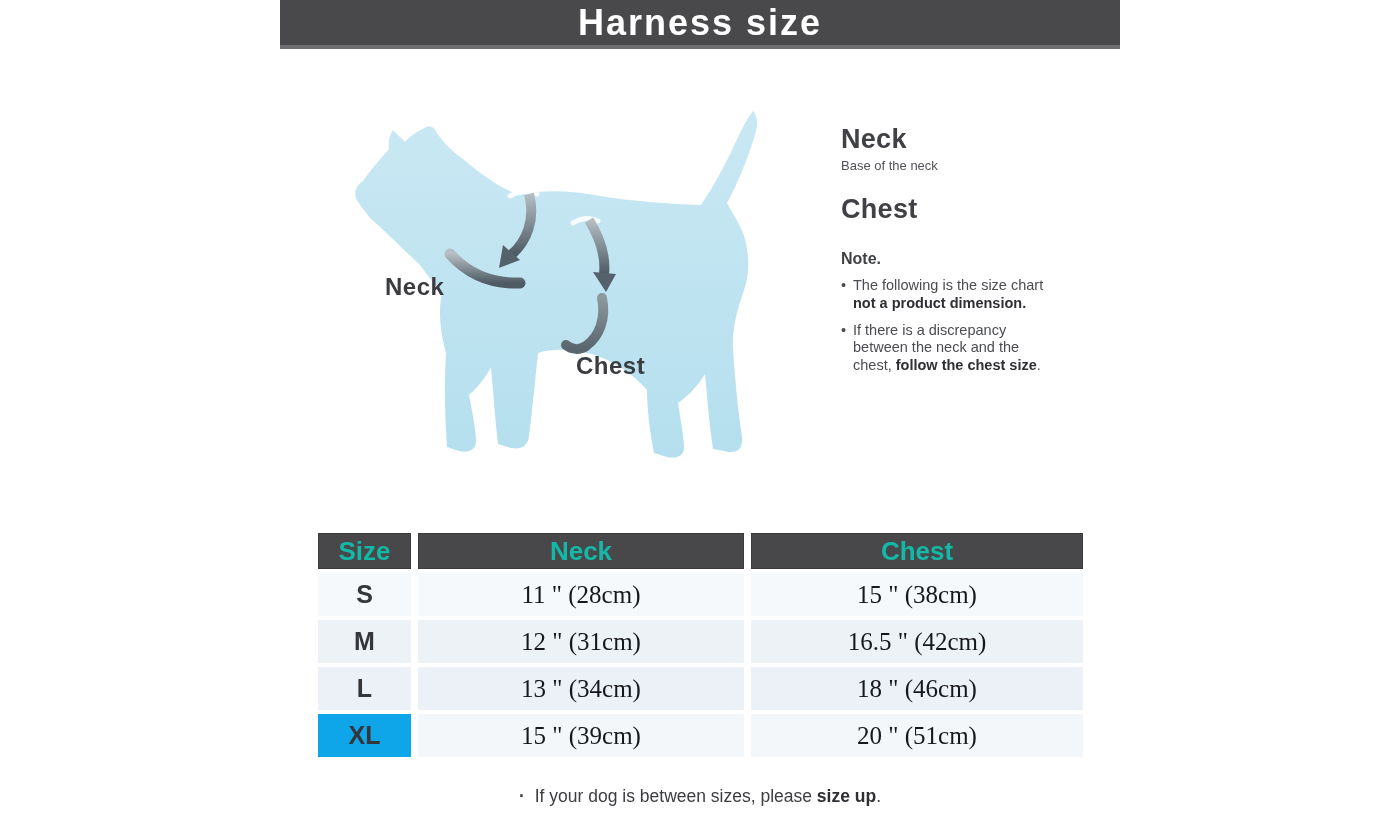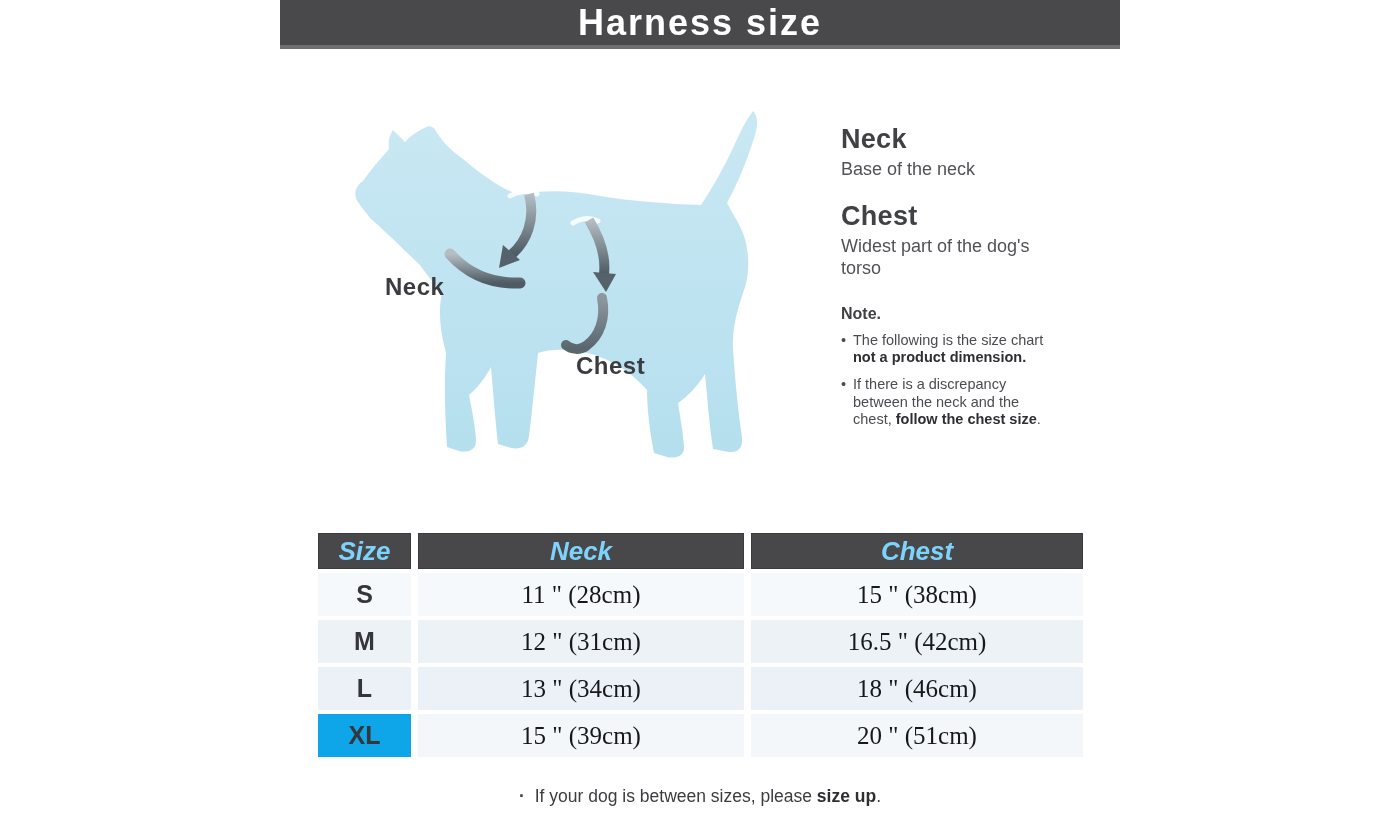--- a/index.html
+++ b/index.html
@@ -17,35 +17,35 @@
   .diagram { position:absolute; left:330px; top:90px; width:480px; height:390px; }
   .diagram svg { position:absolute; left:0; top:0; }
   .diag-label { position:absolute; font-weight:bold; font-size:24px; color:#3b3c40;
                 letter-spacing:.5px; }
   .diag-label.neck  { left:55px;  top:183px; }
   .diag-label.chest { left:246px; top:262px; }
 
   
   .info { position:absolute; left:841px; top:124px; width:222px; }
   .info h2 { font-size:27px; font-weight:bold; color:#404145; letter-spacing:.3px; }
-  .info p  { font-size:18px; color:#515257; line-height:1.25; margin-top:3px; width:192px; }
+  .info p  { font-size:13px; color:#515257; line-height:1.25; margin-top:3px; width:192px; }
   .info .block2 { margin-top:20px; }
   .info h3 { font-size:16px; font-weight:bold; color:#404145; margin-top:25px; }
   .notes { list-style:none; margin-top:0; }
   .notes li { position:relative; font-size:14.5px; color:#4b4c51; line-height:1.22;
               padding-left:12px; margin-top:9px; width:215px; }
   .notes li::before { content:"•"; position:absolute; left:0; top:0; color:#4b4c51; }
   .notes b, .foot b { color:#2e2f33; }
 
   
   .sizetable { position:absolute; left:318px; top:533px; width:765px; }
   .trow { display:grid; grid-template-columns:93px 326px 332px; column-gap:7px; }
   .thead .cell { height:36px; background:#48484a; border:1px solid #3b3b3d;
-                 color:#7dd3fc; font-weight:bold; font-size:26px;
-                 display:flex; align-items:center; justify-content:center;font-style:italic; }
+                 color:#14b8a6; font-weight:bold; font-size:26px;
+                 display:flex; align-items:center; justify-content:center; }
   .tbody .trow { margin-top:4px; }
   .tbody .cell { height:43px; display:flex; align-items:center; justify-content:center; }
   .cell.size  { font-weight:bold; font-size:25px; color:#35363a; }
   .cell.meas  { font-family:"Liberation Serif", serif; font-size:25px; color:#17181c; }
 
   
   .foot { position:absolute; left:0; top:786px; width:1400px;
           display:flex; justify-content:center; gap:30px;
           font-size:17.5px; color:#3c3d41; }
   .foot .item::before { content:"·"; font-weight:bold; margin-right:10px; color:#3c3d41; }
@@ -136,21 +136,20 @@
 
     <div class="diag-label neck">Neck</div>
     <div class="diag-label chest">Chest</div>
   </section>
 
   <aside class="info">
     <h2>Neck</h2>
     <p>Base of the neck</p>
     <div class="block2">
       <h2>Chest</h2>
-      <p>Widest part of the dog's torso</p>
     </div>
     <h3>Note.</h3>
     <ul class="notes" id="notes">
         <li>The following is the size chart <b>not a product dimension.</b></li>
         <li>If there is a discrepancy between the neck and the chest, <b>follow the chest size</b>.</li>
       </ul>
   </aside>
 
   <section class="sizetable">
     <div class="thead">

